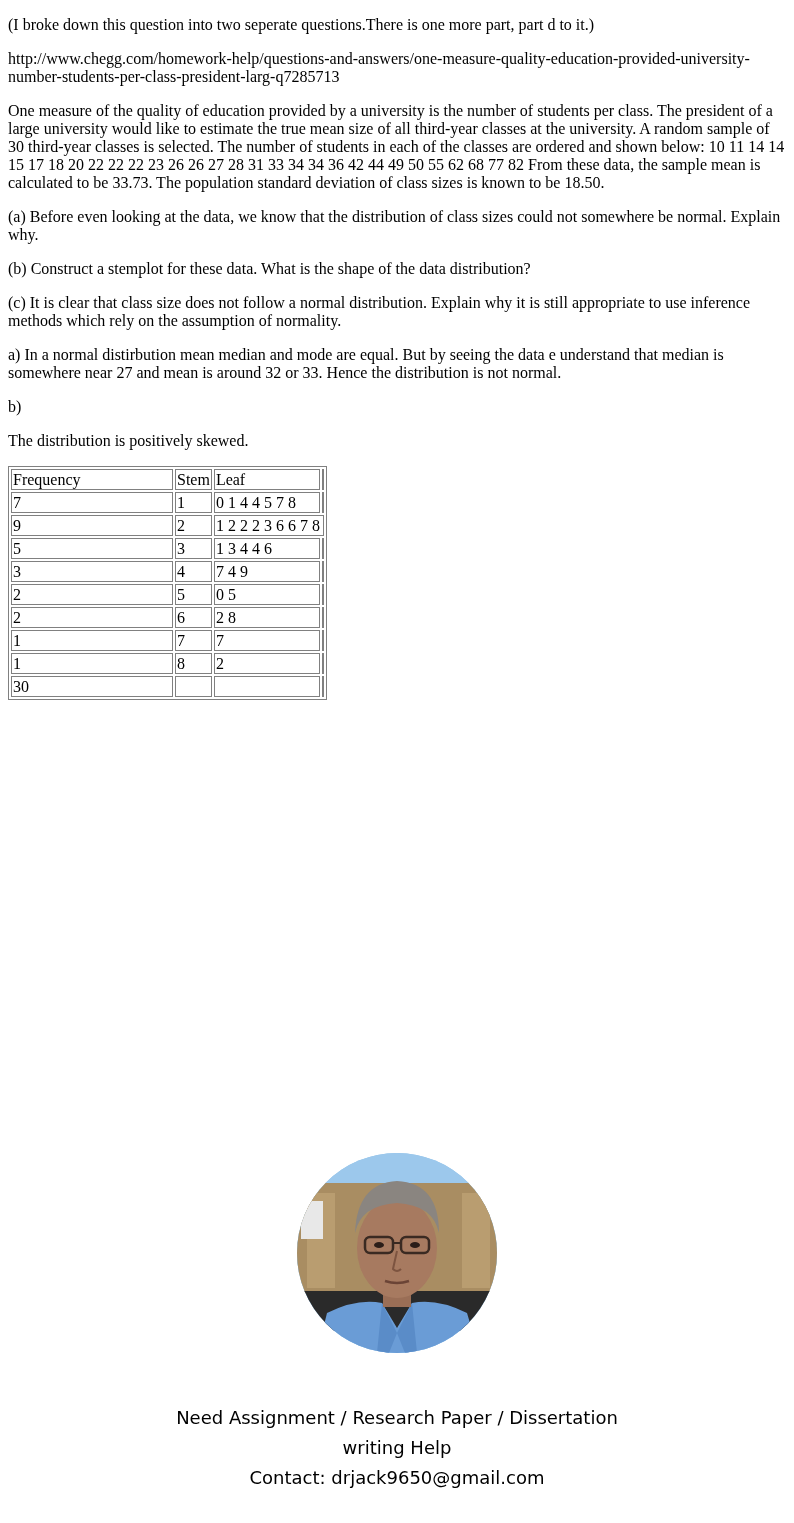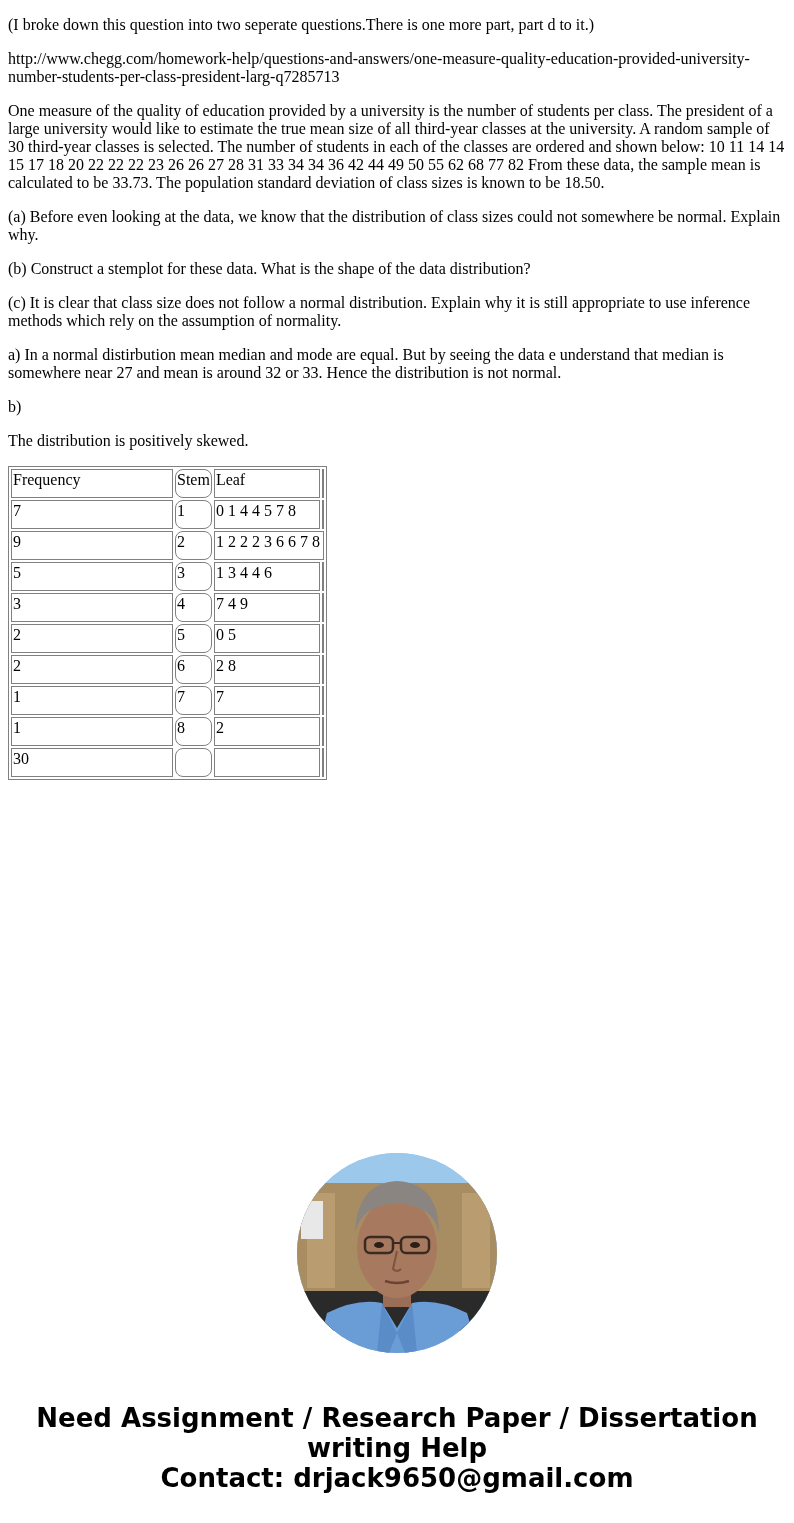--- a/index.html
+++ b/index.html
@@ -24,47 +24,47 @@
     table.stem {
       border: 1px solid #808080;
       border-collapse: separate;
       border-spacing: 2px;
       margin-top: 0;
       font-size: 16px;
       line-height: 18px;
     }
     table.stem td {
       border: 1px solid #808080;
-      padding: 1px 1px 8px 1px;
+      padding: 1px 1px 0 1px;
       height: 17px;
       vertical-align: top;
     }
     td.c-freq { width: 158px; }
-    td.c-stem { width: 32px; border-radius: 8px; }
+    td.c-stem { width: 32px; }
     td.c-leaf { width: 102px; white-space: nowrap; }
     td.c-extra { width: 0; padding: 0 !important; }
     .avatar {
       position: absolute;
       left: 297px;
       top: 1153px;
       width: 200px;
       height: 200px;
       border-radius: 50%;
       overflow: hidden;
       background: #8fc0e8;
     }
     .footer {
       position: absolute;
       left: 0;
       top: 1403px;
       width: 794px;
       text-align: center;
       font-family: "DejaVu Sans", sans-serif;
-      font-weight: bold;
-      font-size: 26px;
+      font-weight: normal;
+      font-size: 18px;
       line-height: 30px;
       color: #000;
     }
   </style>
 </head>
 <body>
 
 <div class="content">
   <p>(I broke down this question into two seperate questions.There is one more part, part d to it.)</p>
   <p>http://www.chegg.com/homework-help/questions-and-answers/one-measure-quality-education-provided-university-number-students-per-class-president-larg-q7285713</p>

